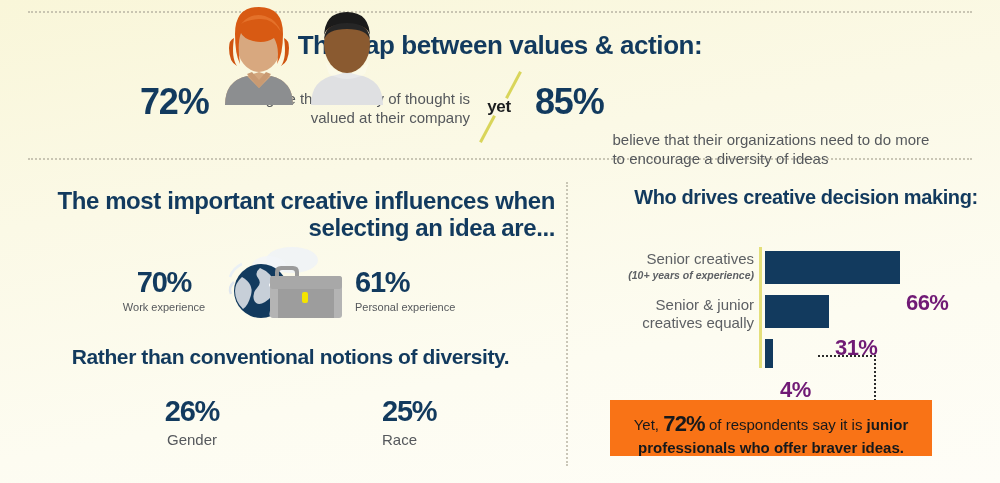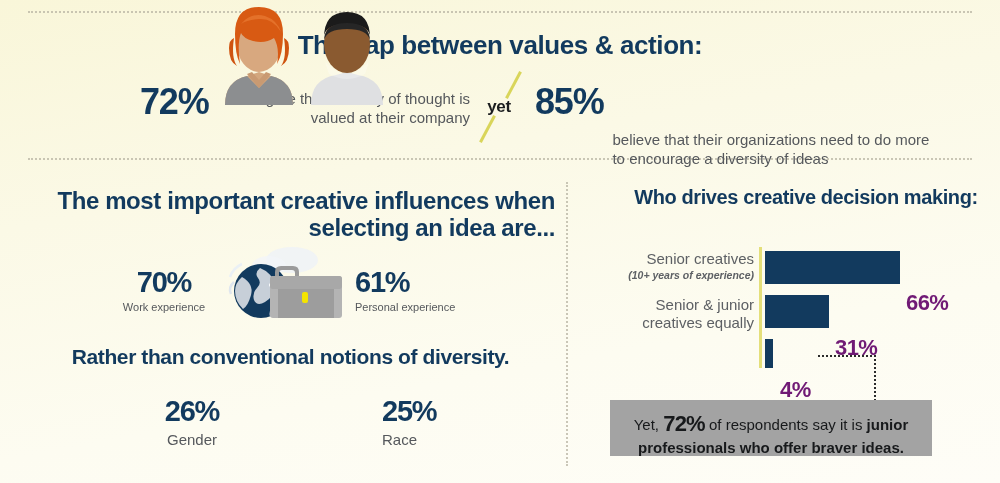--- a/index.html
+++ b/index.html
@@ -284,21 +284,21 @@
     left: 874px; top: 355px;
     width: 0; height: 46px;
     border-left: 2px dotted #2b2b2b;
   }
 
   
   .callout {
     position: absolute;
     left: 610px; top: 400px;
     width: 322px; height: 56px;
-    background: #a3a3a3;
+    background: #f97316;
     padding: 10px 16px 0 16px;
   }
   .callout-line {
     font-size: 15px;
     color: #17191b;
     line-height: 1.28;
     text-align: center;
   }
   .callout-line .c-num {
     font-weight: bold;

